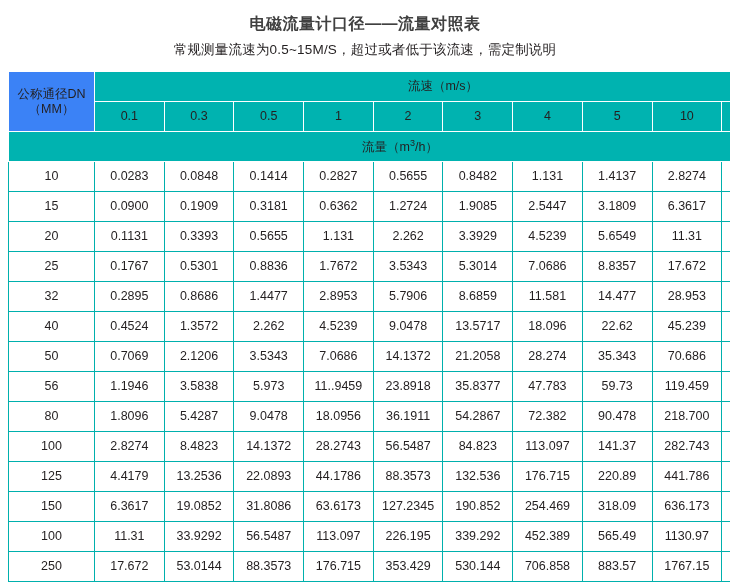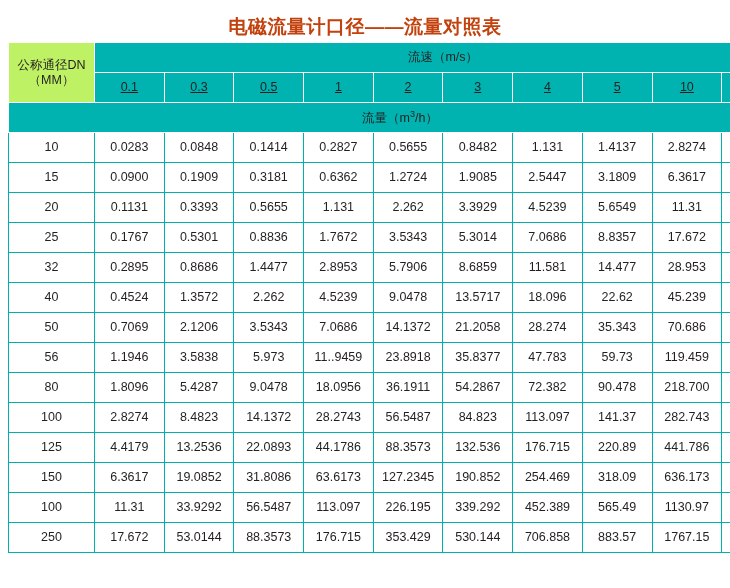--- a/index.html
+++ b/index.html
@@ -14,23 +14,23 @@
     color: #231f20;
     -webkit-font-smoothing: antialiased;
   }
   .page {
     width: 730px;
     box-sizing: border-box;
     padding: 8px 8px 0 8px;
   }
   .title {
     text-align: center;
-    font-size: 19px;
+    font-size: 16px;
     font-weight: bold;
-    color: #c2410c;
+    color: #404040;
     letter-spacing: 0.5px;
     margin: 6px 0 2px 0;
   }
   .subtitle {
     text-align: center;
     font-size: 13.5px;
     color: #231f20;
     margin: 6px 0 12px 0;
     letter-spacing: 0.2px;
   }
@@ -51,33 +51,32 @@
     height: 29px;
     line-height: 1.15;
   }
   .hdr {
     background: #00b3b0;
     color: #ffffff;
     font-size: 13px;
     border-color: #ffffff !important;
   }
   .hdr-corner {
-    background: #bef264;
+    background: #3b82f6;
     color: #ffffff;
     font-size: 12.5px;
     line-height: 1.35;
     border-color: #ffffff !important;
   }
   .hdr-sub {
     background: #00b3b0;
     color: #ffffff;
     font-size: 13px;
     font-weight: bold;
     border-color: #ffffff !important;
-    text-decoration: underline;
   }
   .hdr-band {
     background: #00b3b0;
     color: #ffffff;
     font-size: 13px;
     border-color: #ffffff !important;
   }
   td.dn {
     font-size: 12.5px;
   }
@@ -86,20 +85,21 @@
     vertical-align: super;
   }
   col.c-dn { width: 86px; }
   col.c-v  { width: 69.7px; }
 </style>
 </head>
 <body>
 
 <div class="page">
   <div class="title">电磁流量计口径——流量对照表</div>
+  <div class="subtitle">常规测量流速为0.5~15M/S，超过或者低于该流速，需定制说明</div>
 
   <table class="flow">
     <colgroup>
       <col class="c-dn">
       <col class="c-v">
         <col class="c-v">
         <col class="c-v">
         <col class="c-v">
         <col class="c-v">
       <col class="c-v">

